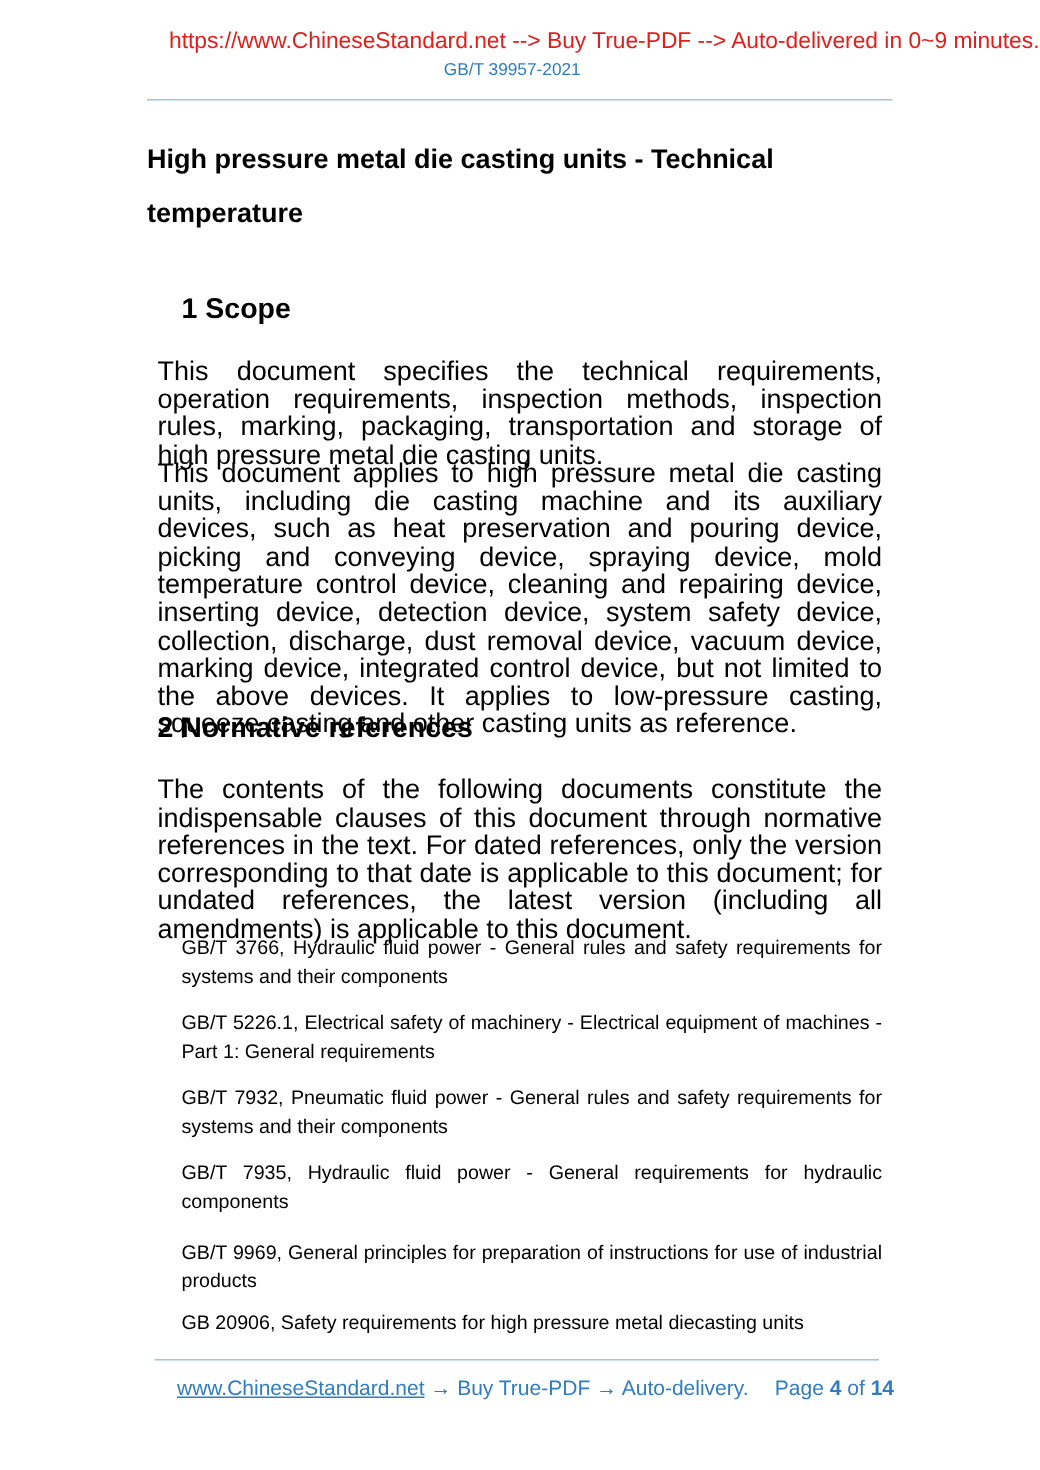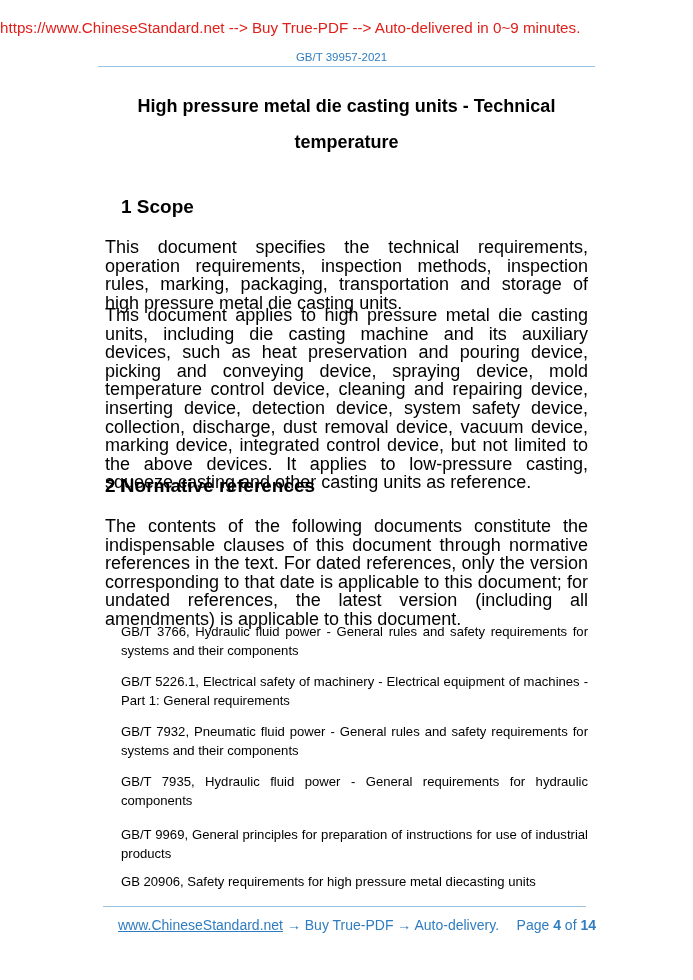--- a/index.html
+++ b/index.html
@@ -1,23 +1,23 @@
 <!DOCTYPE html>
 <html><head>
 <meta charset="utf-8">
 <style>
   html, body { margin: 0; padding: 0; background: #ffffff; }
   body { width: 693px; height: 980px; position: relative; overflow: hidden;
          font-family: "Liberation Sans", sans-serif; color: #000; }
-  .top-banner { position: absolute; top: 19px; left: 0; width: 693px; text-align: left;
+  .top-banner { position: absolute; top: 19px; left: 0; width: 693px; text-align: right;
                 font-size: 15.2px; color: #e0201c; white-space: nowrap; }
-  .doc-code { position: absolute; top: 51px; left: 0; width: 683px; text-align: center;
+  .doc-code { position: absolute; top: 41px; left: 0; width: 683px; text-align: center;
               font-size: 11.5px; color: #2f7dc0; }
   .header-rule { position: absolute; top: 66px; left: 98px; width: 497px; height: 1px; background: #9cc4e4; }
-  .title { position: absolute; top: 88px; left: 98px; width: 497px; text-align: center;
+  .title { position: absolute; top: 88px; left: 98px; width: 497px; text-align: left;
            font-weight: bold; font-size: 18px; line-height: 36px; }
   .h1 { position: absolute; left: 105px; font-weight: bold; font-size: 19px; }
   .para { position: absolute; left: 105px; width: 483px; font-size: 18px; line-height: 18.6px;
           text-align: justify; }
   .ref { position: absolute; left: 121px; width: 467px; font-size: 13.1px; line-height: 18.6px;
          text-align: justify; }
   .footer-rule { position: absolute; top: 906px; left: 103px; width: 483px; height: 1px; background: #9cc4e4; }
   .footer { position: absolute; top: 917px; left: 118px; width: 478px; font-size: 14px; color: #2f7dc0; }
   .footer a { color: #2f7dc0; text-decoration: underline; }
   .footer .right { position: absolute; right: 0; top: 0; }

